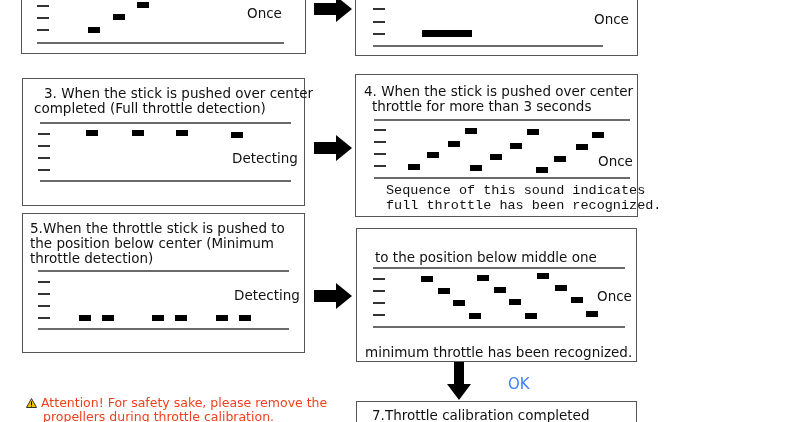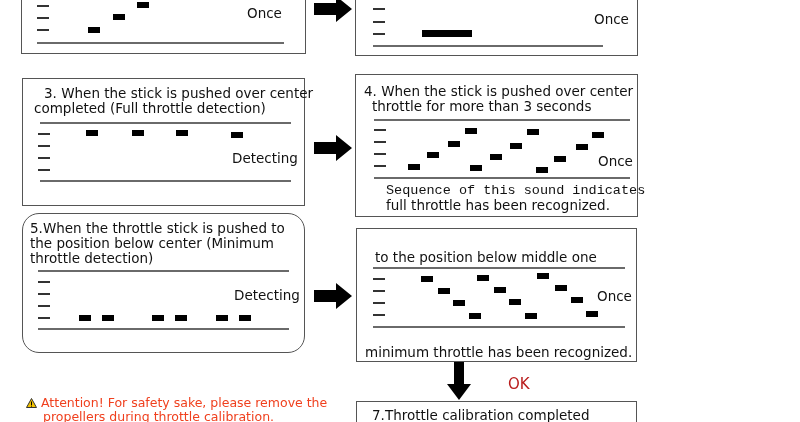--- a/index.html
+++ b/index.html
@@ -7,21 +7,21 @@
          font-family:"DejaVu Sans", "Liberation Sans", sans-serif; color:#111; }
   .box { position:absolute; border:1.5px solid #555; background:#fff; box-sizing:border-box; }
   .title { position:absolute; font-size:13.5px; line-height:14px; color:#111; white-space:nowrap; }
   .hline { position:absolute; height:1.5px; background:#6a6a6a; }
   .tick { position:absolute; width:12px; height:1.5px; background:#333; }
   .note { position:absolute; block; width:14px; height:6px; background:#000; }
   .status { position:absolute; font-size:13.5px; color:#111; white-space:nowrap; }
   .caption { position:absolute; font-size:13.5px; line-height:15px; text-align:center; color:#111; white-space:nowrap; }
   .arrow-r { position:absolute; }
   .warn { position:absolute; left:26px; top:396px; font-size:12.5px; line-height:14px; color:#f0401e; }
-  .ok { position:absolute; font-size:15px; color:#b91c1c; }
+  .ok { position:absolute; font-size:15px; color:#3b82f6; }
 </style>
 </head>
 <body>
 
 <div class="box" style="left:21px;top:-10px;width:285px;height:64px;">
   <div class="tick" style="left:15px;top:14px;"></div>
   <div class="tick" style="left:15px;top:26px;"></div>
   <div class="tick" style="left:15px;top:38px;"></div>
   <div class="note" style="left:66px;top:36px;width:12px;"></div>
   <div class="note" style="left:91px;top:23px;width:12px;"></div>
@@ -81,24 +81,24 @@
       <div class="note" style="left: 154px; top: 68px; width: 12px;"></div>
       <div class="note" style="left: 171px; top: 54px; width: 12px;"></div>
       <div class="note" style="left: 180px; top: 92px; width: 12px;"></div>
       <div class="note" style="left: 198px; top: 81px; width: 12px;"></div>
       <div class="note" style="left: 220px; top: 69px; width: 12px;"></div>
       <div class="note" style="left: 236px; top: 57px; width: 12px;"></div>
     </div>
   <div class="status" style="left:242px;top:78px;">Once</div>
   <div class="hline" style="left:18px;top:102px;width:256px;"></div>
   <div class="caption" style="left:30px;top:108px;font-family:Liberation Mono, monospace;">Sequence of this sound indicates</div>
-  <div class="caption" style="left:30px;top:123px;">full throttle has been recognized.</div>
+  <div class="caption" style="left:30px;top:123px;font-family:Liberation Mono, monospace;">full throttle has been recognized.</div>
 </div>
 
-<div class="box" style="left:22px;top:213px;width:283px;height:140px;border-radius:17px;">
+<div class="box" style="left:22px;top:213px;width:283px;height:140px;">
   <div class="title" style="left:7px;top:7px;">5.When the throttle stick is pushed to</div>
   <div class="title" style="left:7px;top:22px;">the position below center (Minimum</div>
   <div class="title" style="left:7px;top:37px;">throttle detection)</div>
   <div class="hline" style="left:15px;top:56px;width:251px;"></div>
   <div class="tick" style="left:15px;top:67px;"></div>
   <div class="tick" style="left:15px;top:79px;"></div>
   <div class="tick" style="left:15px;top:91px;"></div>
   <div class="tick" style="left:15px;top:103px;"></div>
   <div class="note" style="left:56px;top:101px;width:12px;"></div>
   <div class="note" style="left:79px;top:101px;width:12px;"></div>

